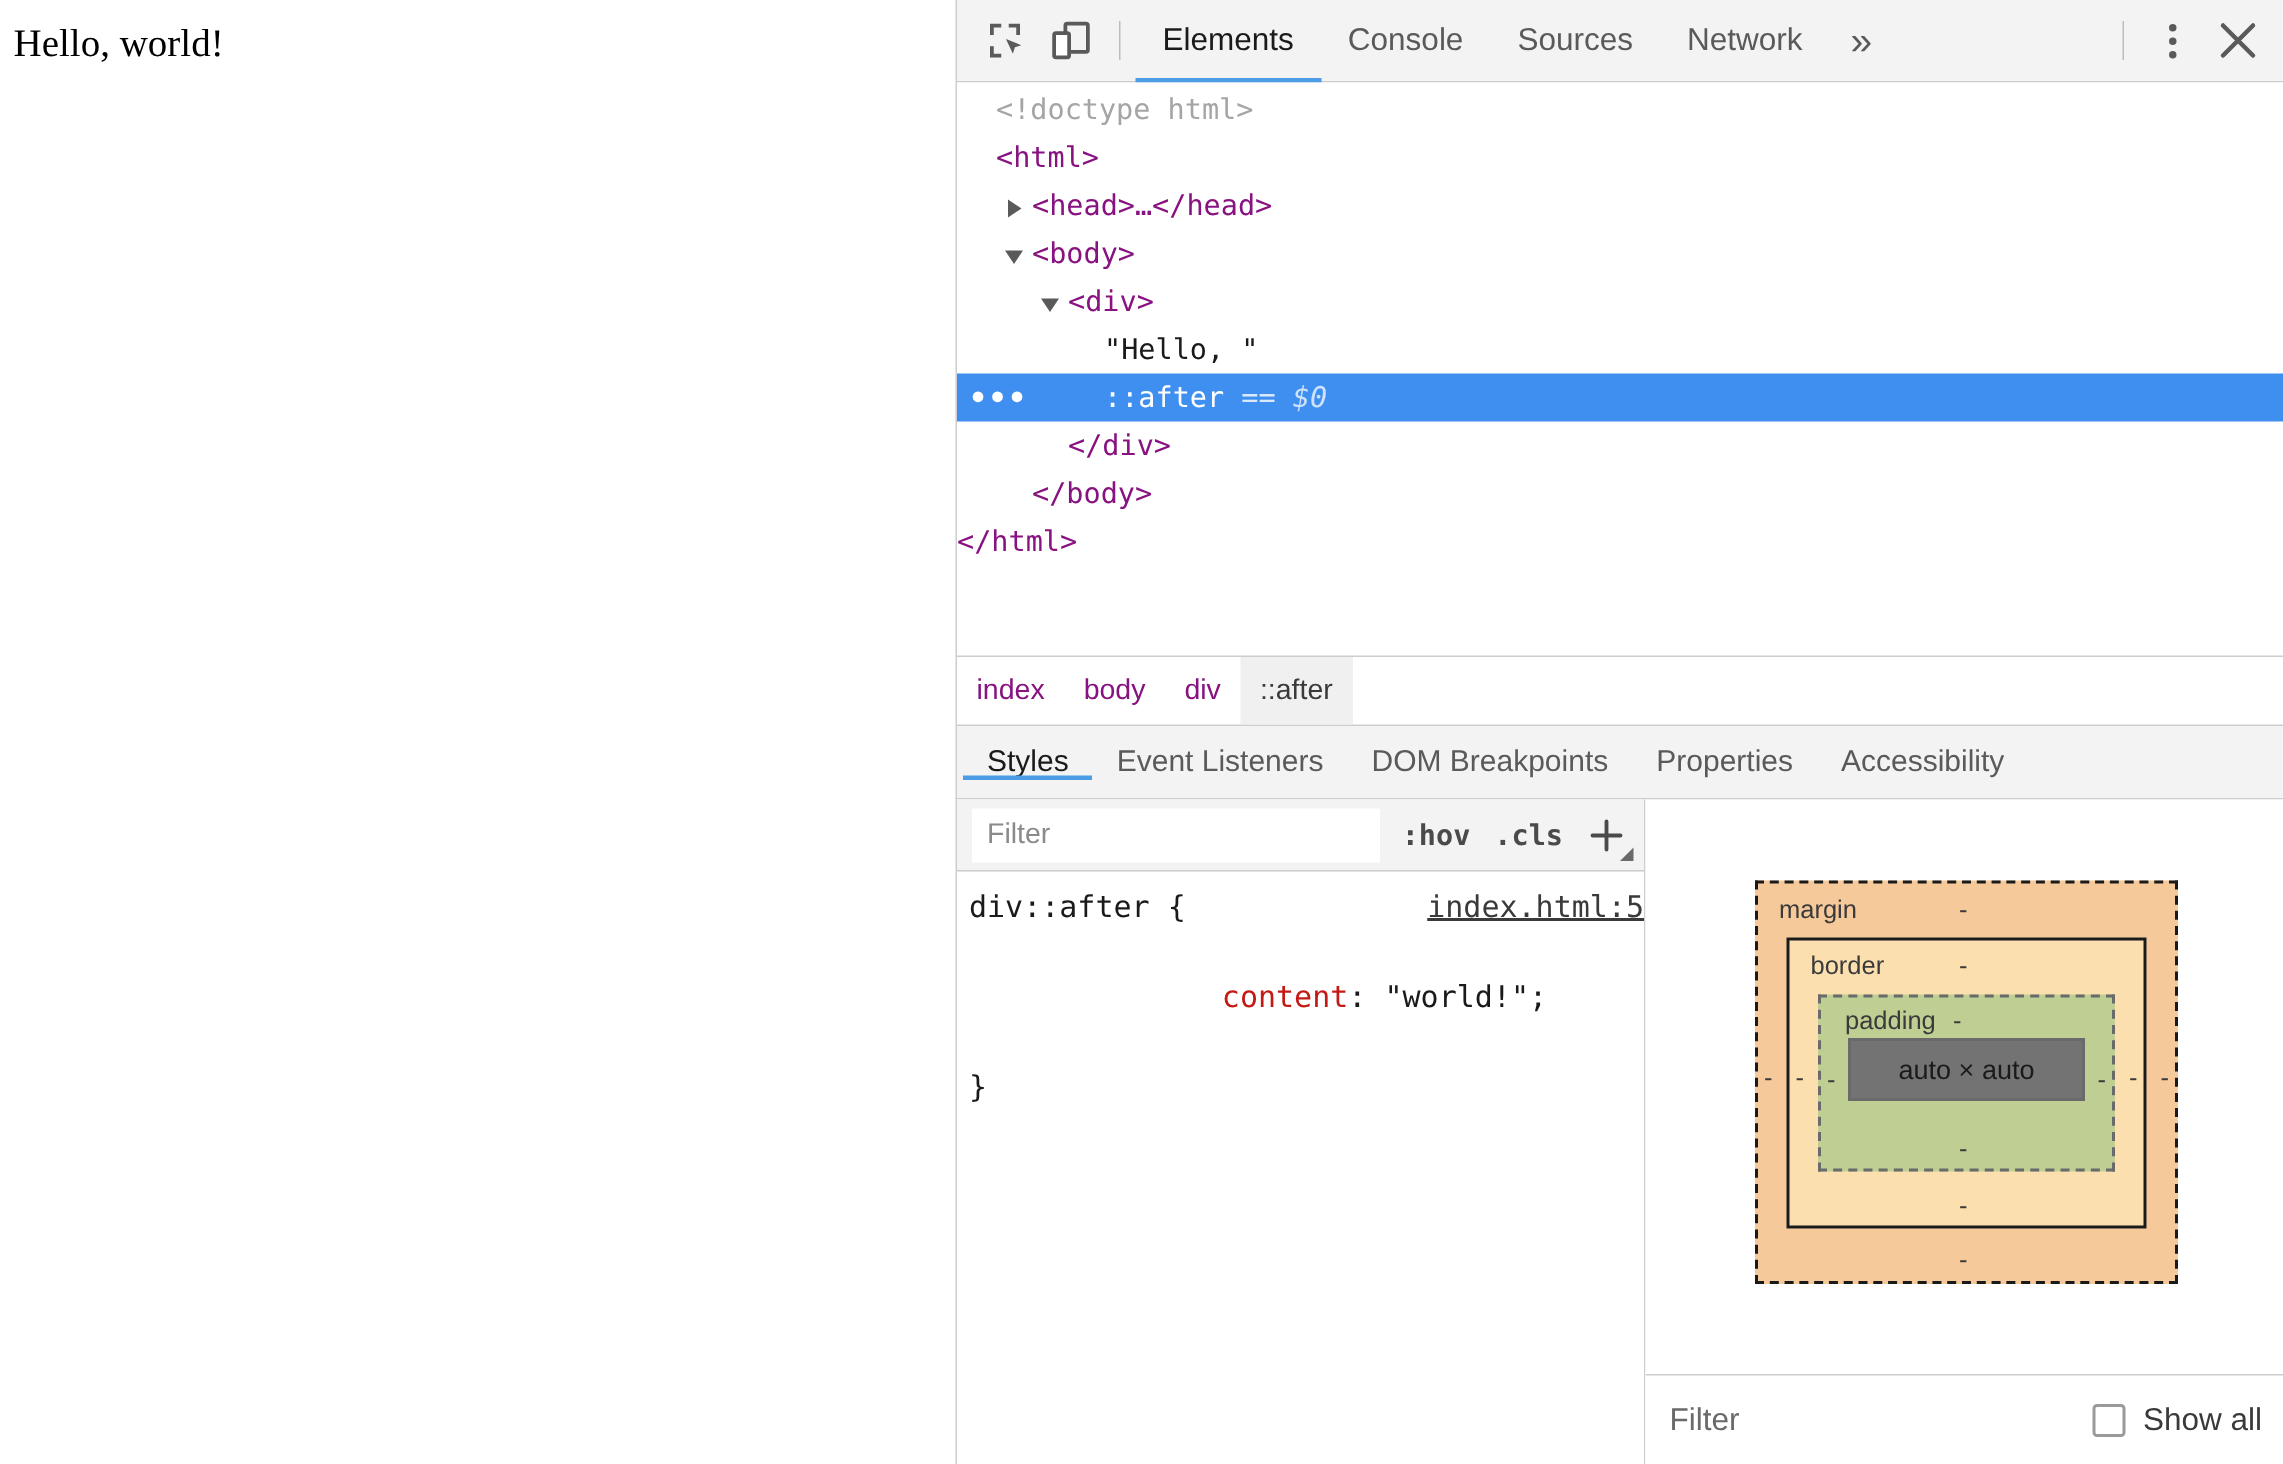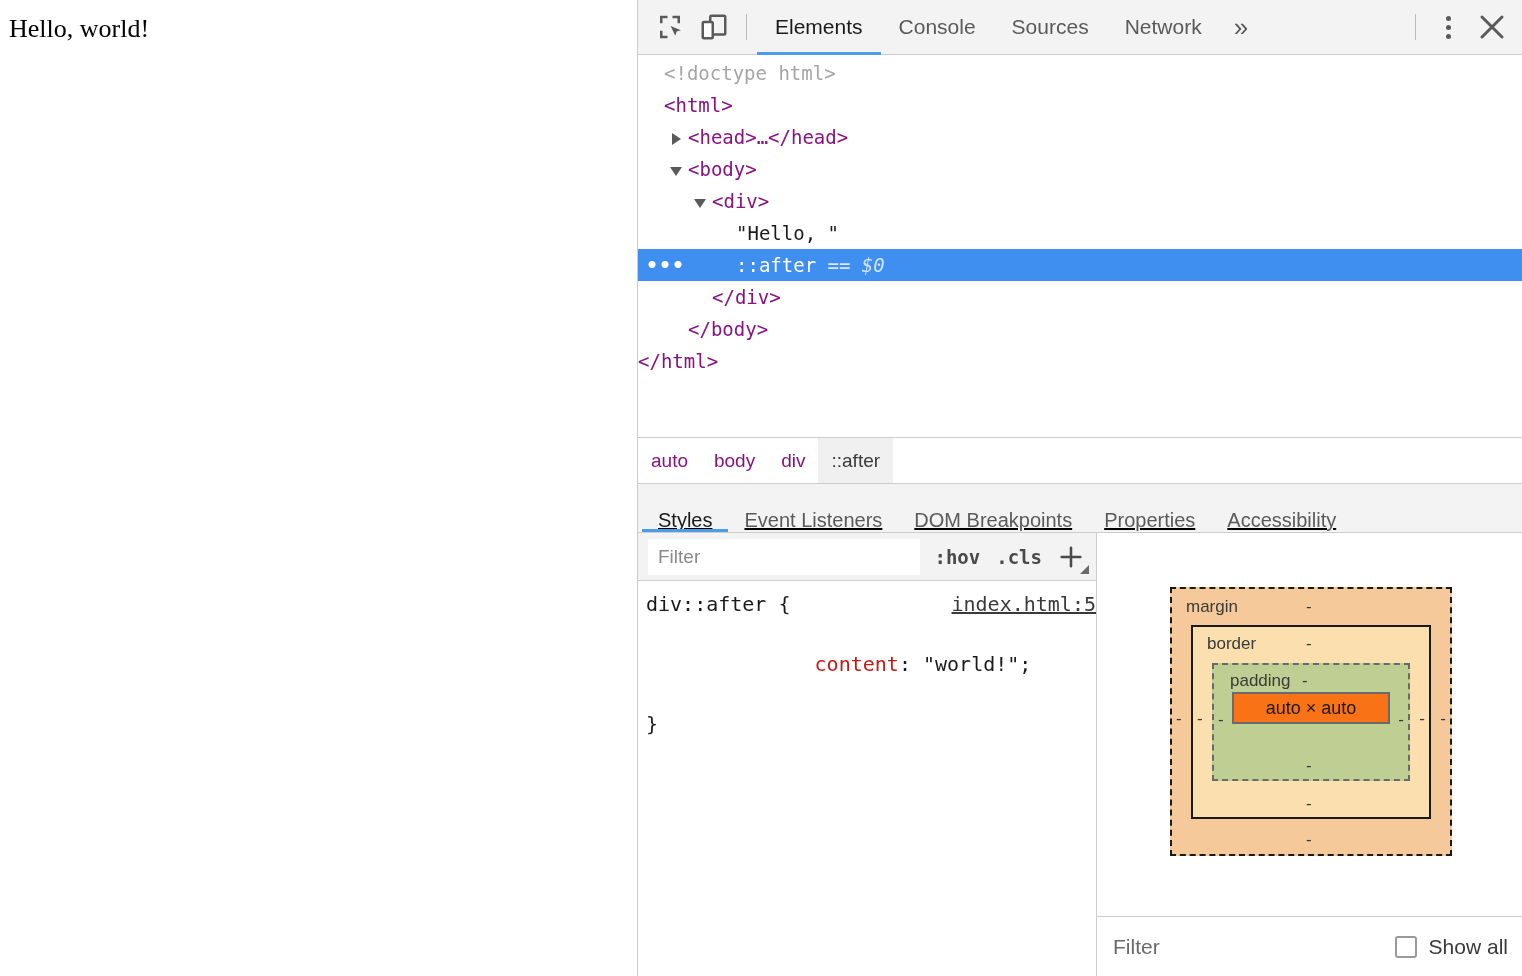--- a/index.html
+++ b/index.html
@@ -162,23 +162,22 @@
   .crumb.selected {
     background: #f0f0f0;
     color: #3a3a3a;
   }
 
   
   #side-tabs {
     flex: 0 0 49px; height: 49px;
     background: #f3f3f3;
     border-bottom: 1px solid #cdcdcd;
-    display: flex; align-items: flex-end;
+    display: flex; align-items: center;
     padding-left: 4px;
-    text-decoration: underline;
   }
   .side-tab {
     position: relative;
     display: flex; align-items: center;
     padding: 0 16px;
     font-size: 20px; color: #5a5a5a;
     cursor: pointer; white-space: nowrap;
   }
   .side-tab.active { color: #1a1a1a; }
   .side-tab.active::after {
@@ -304,22 +303,22 @@
     left: 21px; top: 38px; width: 240px; height: 194px;
     background: #fbdfae;
     border: 2px solid #1a1a1a;
   }
   #bm-padding {
     left: 42px; top: 76px; width: 198px; height: 118px;
     background: #bfcf93;
     border: 2px dashed #6a6a6a;
   }
   #bm-content {
-    left: 62px; top: 105px; width: 158px; height: 32px;
-    background: #f97316;
+    left: 62px; top: 105px; width: 158px; height: 42px;
+    background: #737373;
     border: 2px solid #6a6a6a;
     display: flex; align-items: center; justify-content: center;
     font-size: 18px; color: #1a1a1a;
     font-family: "Liberation Sans", sans-serif;
   }
 
   #computed-filterbar {
     flex: 0 0 60px; height: 60px;
     border-top: 1px solid #cdcdcd;
     display: flex; align-items: center;
@@ -451,21 +450,21 @@
       </div>
 
       <div class="dom-row">
         <span class="txt" style="">&lt;/html&gt;</span>
       </div>
 
     </div>
 
     <div id="breadcrumb">
       <div class="crumb">
-        <span>auto</span>
+        <span>index</span>
       </div>
       <div class="crumb">
         <span>body</span>
       </div>
       <div class="crumb">
         <span>div</span>
       </div>
       <div class="crumb selected">
         <span>::after</span>
       </div>

